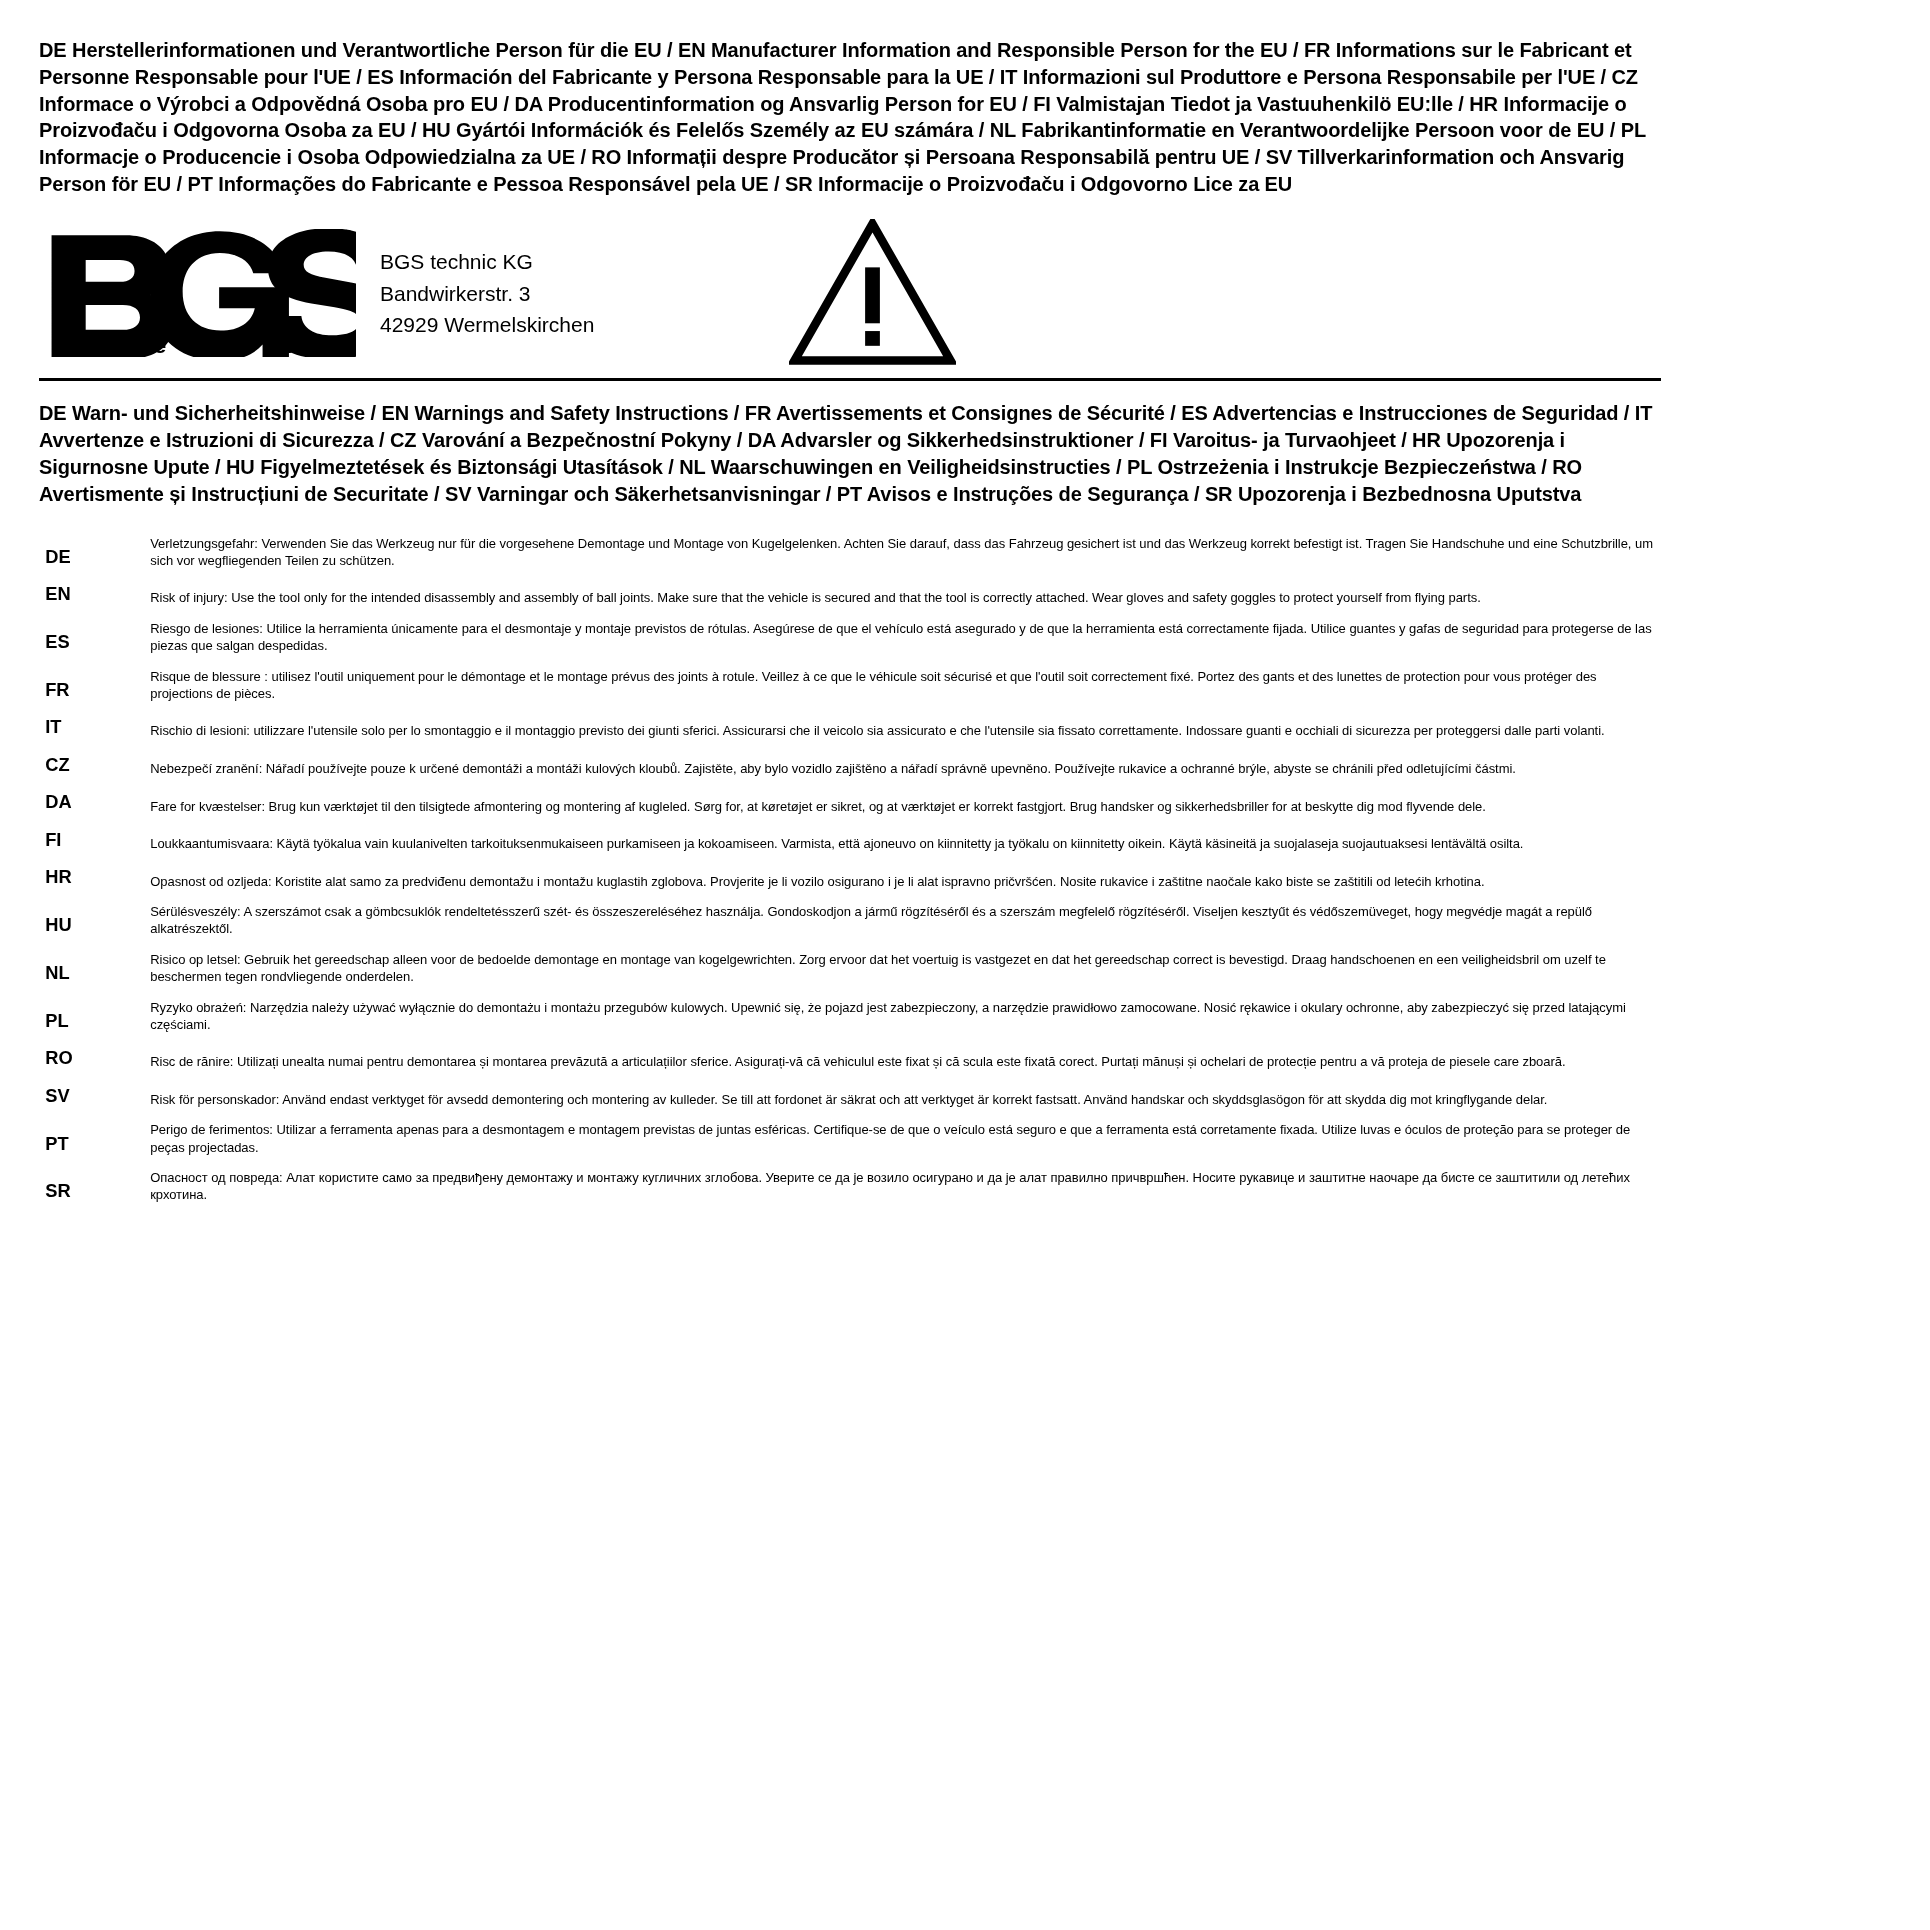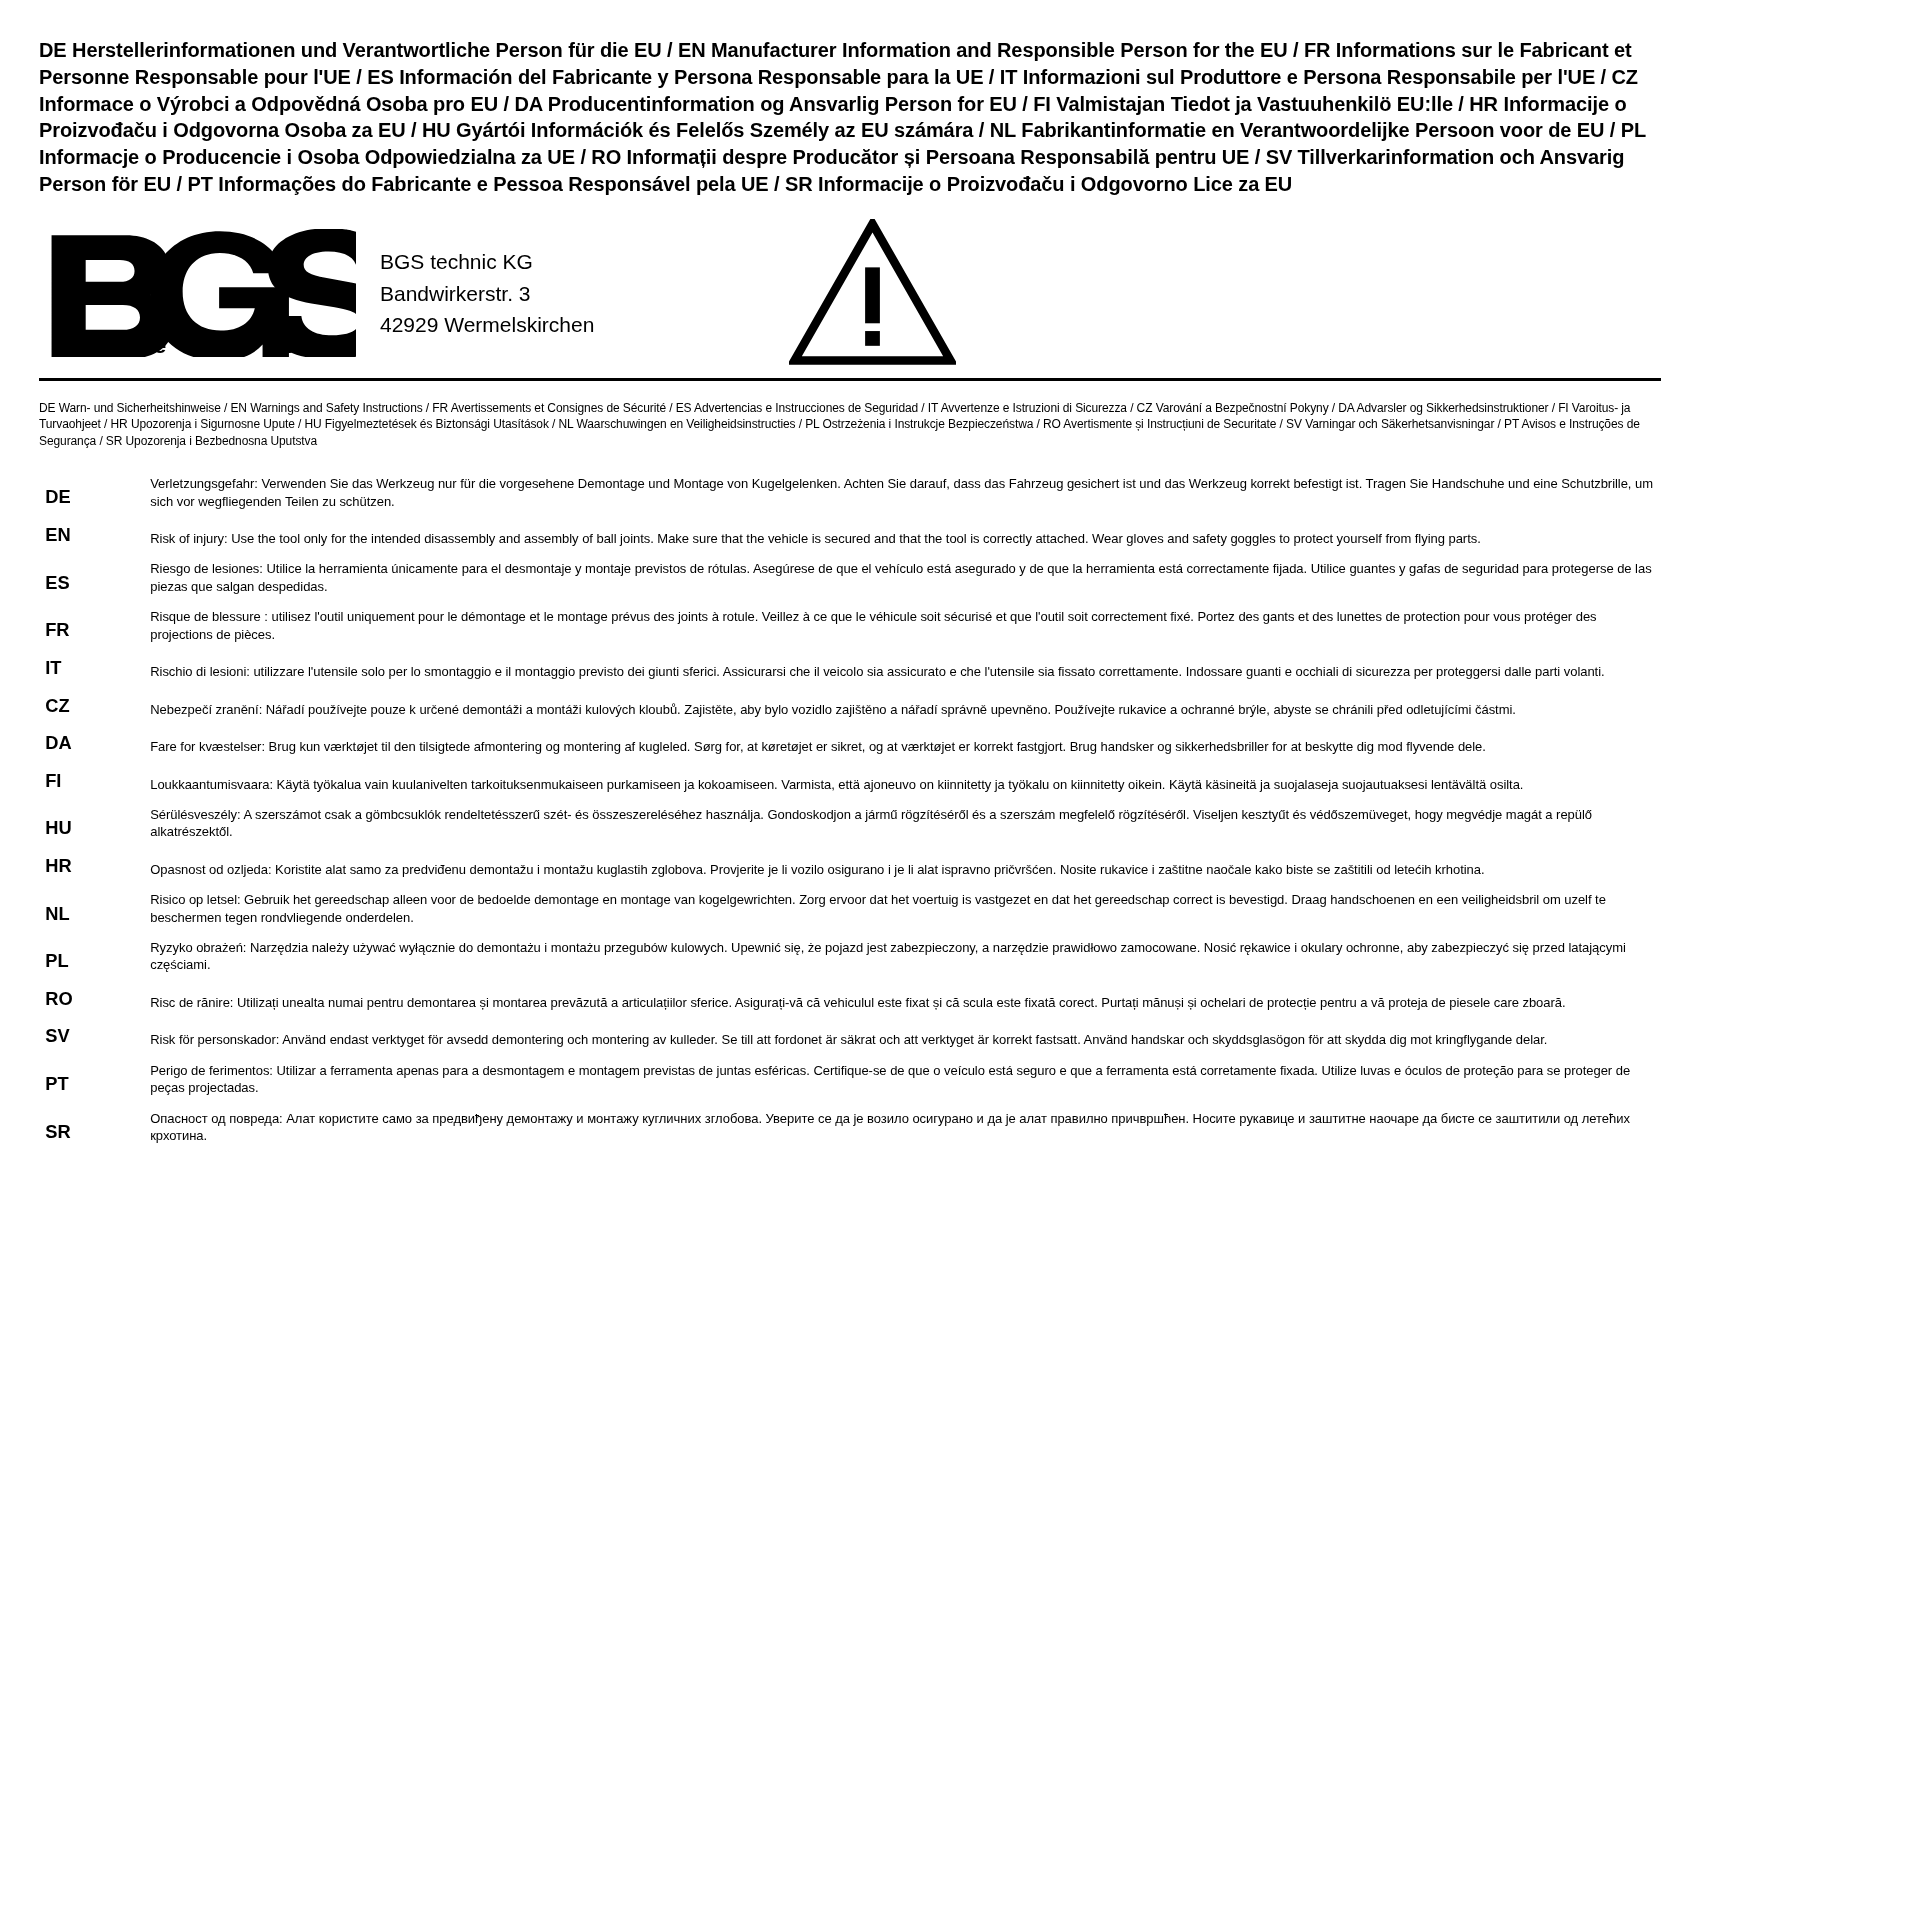--- a/index.html
+++ b/index.html
@@ -72,22 +72,22 @@
   }
   .warn-wrap {
     flex: 0 0 187px;
     display: flex;
     justify-content: flex-end;
     padding-right: 7.8px;
   }
 
   
   .sub-heading {
-    font-size: 12px;
-    font-weight: normal;
+    font-size: 20px;
+    font-weight: bold;
     line-height: 1.35;
     letter-spacing: -0.1px;
     margin: 0 0 26.5px 0;
     max-width: 1852px;
   }
 
   
   .lang-list {
     margin: 0;
     padding: 0;
@@ -198,30 +198,30 @@
       <div class="lang-code">DA</div>
       <div class="lang-text">Fare for kvæstelser: Brug kun værktøjet til den tilsigtede afmontering og montering af kugleled. Sørg for, at køretøjet er sikret, og at værktøjet er korrekt fastgjort. Brug handsker og sikkerhedsbriller for at beskytte dig mod flyvende dele.</div>
     </div>
 
     <div class="lang-row">
       <div class="lang-code">FI</div>
       <div class="lang-text">Loukkaantumisvaara: Käytä työkalua vain kuulanivelten tarkoituksenmukaiseen purkamiseen ja kokoamiseen. Varmista, että ajoneuvo on kiinnitetty ja työkalu on kiinnitetty oikein. Käytä käsineitä ja suojalaseja suojautuaksesi lentävältä osilta.</div>
     </div>
 
     <div class="lang-row">
+      <div class="lang-code">HR</div>
+      <div class="lang-text">Opasnost od ozljeda: Koristite alat samo za predviđenu demontažu i montažu kuglastih zglobova. Provjerite je li vozilo osigurano i je li alat ispravno pričvršćen. Nosite rukavice i zaštitne naočale kako biste se zaštitili od letećih krhotina.</div>
+    </div>
+
+    <div class="lang-row">
       <div class="lang-code">HU</div>
       <div class="lang-text">Sérülésveszély: A szerszámot csak a gömbcsuklók rendeltetésszerű szét- és összeszereléséhez használja. Gondoskodjon a jármű rögzítéséről és a szerszám megfelelő rögzítéséről. Viseljen kesztyűt és védőszemüveget, hogy megvédje magát a repülő alkatrészektől.</div>
     </div>
 
     <div class="lang-row">
-      <div class="lang-code">HR</div>
-      <div class="lang-text">Opasnost od ozljeda: Koristite alat samo za predviđenu demontažu i montažu kuglastih zglobova. Provjerite je li vozilo osigurano i je li alat ispravno pričvršćen. Nosite rukavice i zaštitne naočale kako biste se zaštitili od letećih krhotina.</div>
-    </div>
-
-    <div class="lang-row">
       <div class="lang-code">NL</div>
       <div class="lang-text">Risico op letsel: Gebruik het gereedschap alleen voor de bedoelde demontage en montage van kogelgewrichten. Zorg ervoor dat het voertuig is vastgezet en dat het gereedschap correct is bevestigd. Draag handschoenen en een veiligheidsbril om uzelf te beschermen tegen rondvliegende onderdelen.</div>
     </div>
 
     <div class="lang-row">
       <div class="lang-code">PL</div>
       <div class="lang-text">Ryzyko obrażeń: Narzędzia należy używać wyłącznie do demontażu i montażu przegubów kulowych. Upewnić się, że pojazd jest zabezpieczony, a narzędzie prawidłowo zamocowane. Nosić rękawice i okulary ochronne, aby zabezpieczyć się przed latającymi częściami.</div>
     </div>
 
     <div class="lang-row">

